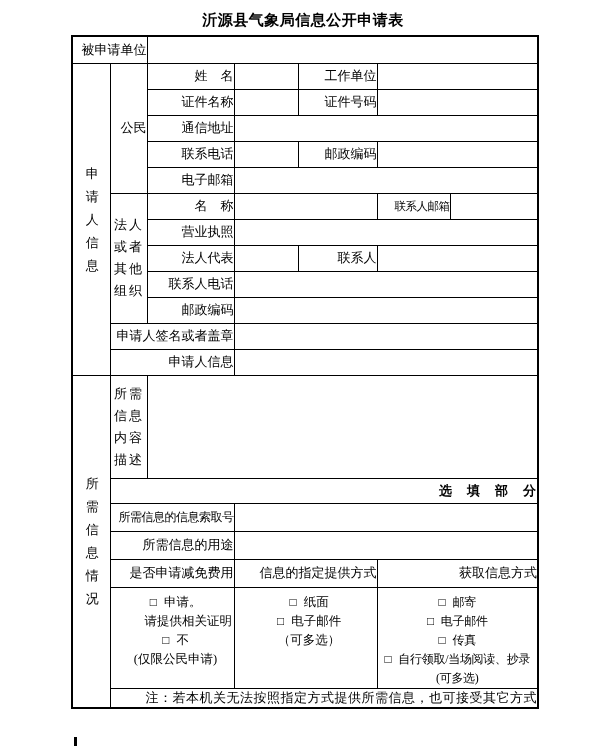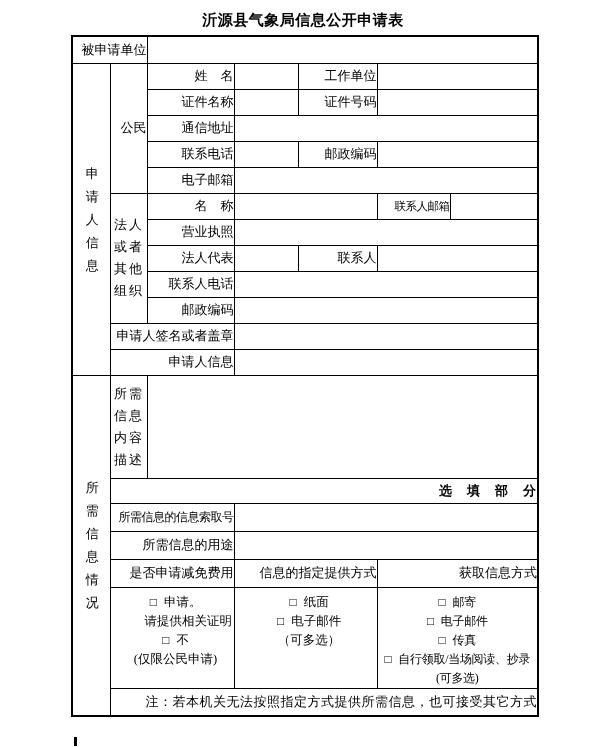--- a/index.html
+++ b/index.html
@@ -23,21 +23,21 @@
     border: 1px solid #000;
     font-size: 13px; text-align: right; vertical-align: middle;
     padding: 0; overflow: hidden;
   }
   tr.h-unit  { height: 27px; }
   tr.h-std   { height: 26px; }
   tr.h-desc  { height: 103px; }
   tr.h-opt   { height: 25px; padding-left: 40px; }
   tr.h-mid   { height: 28px; }
   tr.h-cb    { height: 98px; }
-  tr.h-note  { height: 28px; }
+  tr.h-note  { height: 20px; }
   .v1 { width: 15px; margin: 12px auto; word-break: break-all; line-height: 23px; }
   .v2 { width: 31px; margin: 0 auto; word-break: break-all; line-height: 22px; letter-spacing: 2px; }
   .small { font-size: 11.5px; letter-spacing: -0.5px; }
   .idx   { font-size: 12px; letter-spacing: -0.5px; }
   .opt-header { font-weight: bold; letter-spacing: 1px; }
   .note-cell  { font-size: 13px; letter-spacing: 0.5px; }
   .cb-cell {
     text-align: center; vertical-align: top;
     padding: 5px 2px 0 9px; line-height: 19px; font-size: 12.5px;
   }

